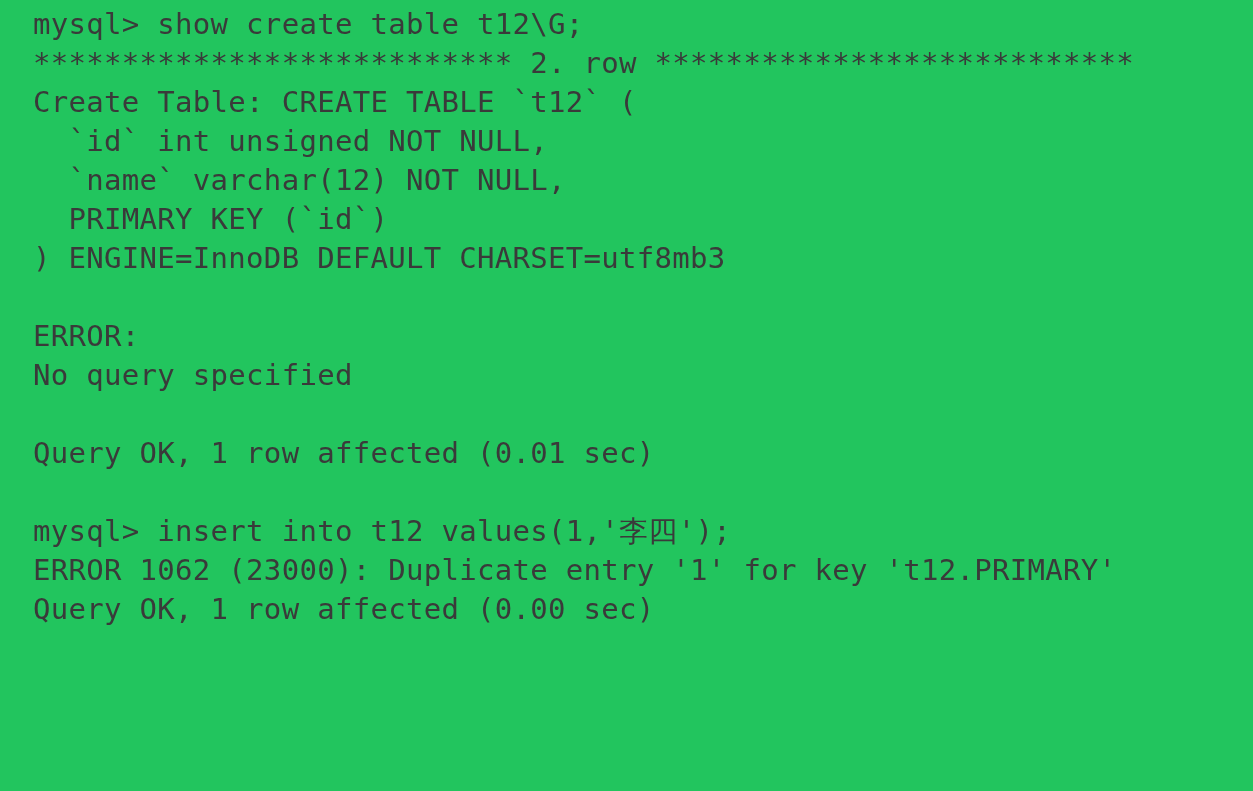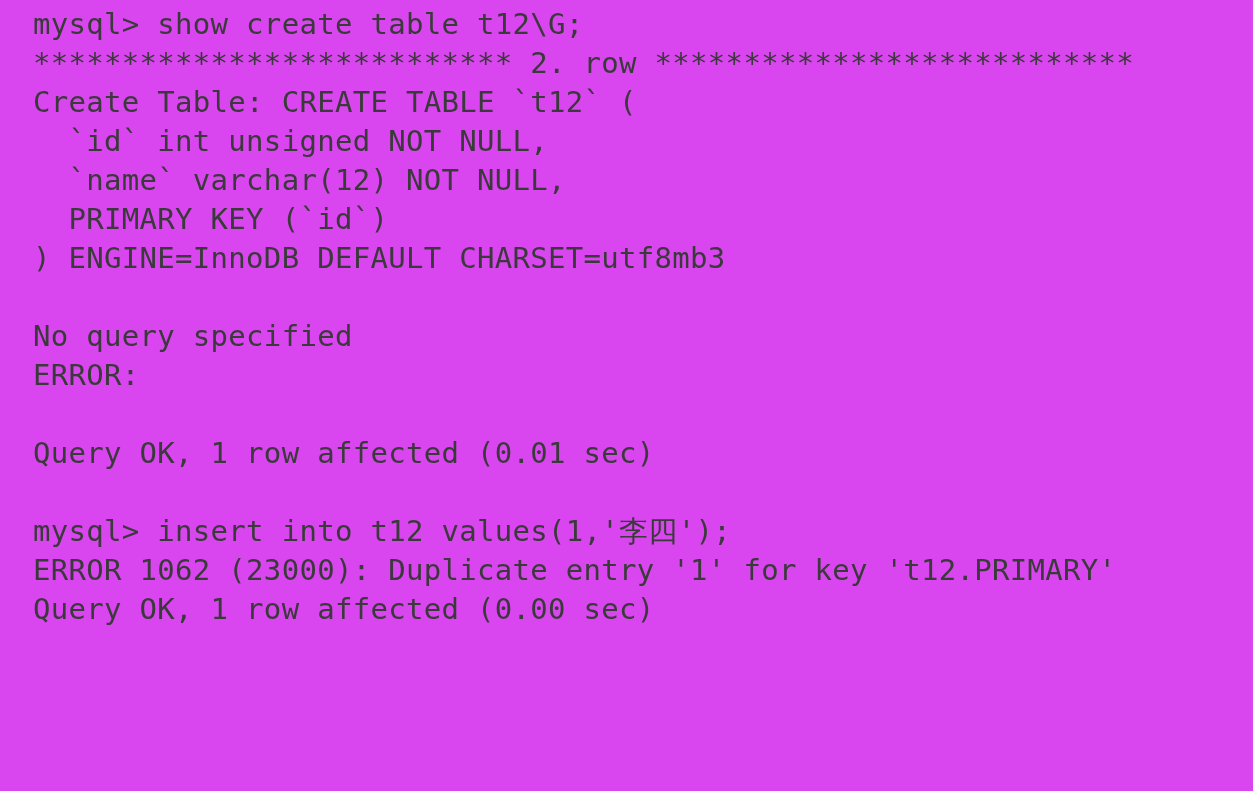--- a/index.html
+++ b/index.html
@@ -8,21 +8,21 @@
     background: #ffffff;
     width: 1253px;
     height: 791px;
     overflow: hidden;
   }
   .terminal {
     box-sizing: border-box;
     width: 1253px;
     height: 791px;
     padding: 5px 0 0 33px;
-    background: #d946ef;
+    background: #22c55e;
     font-family: "DejaVu Sans Mono", "Liberation Mono", monospace;
     font-size: 29px;
     line-height: 39px;
     color: #3a3a3a;
     font-weight: 500;
   }
   .line {
     white-space: pre;
     height: 39px;
     letter-spacing: 0.3px;
@@ -33,21 +33,21 @@
 
 <div class="terminal">
     <div class="line">mysql&gt; show create table t12\G;</div>
     <div class="line">*************************** 2. row ***************************</div>
     <div class="line">Create Table: CREATE TABLE `t12` (</div>
     <div class="line">  `id` int unsigned NOT NULL,</div>
     <div class="line">  `name` varchar(12) NOT NULL,</div>
     <div class="line">  PRIMARY KEY (`id`)</div>
     <div class="line">) ENGINE=InnoDB DEFAULT CHARSET=utf8mb3</div>
     <div class="line"> </div>
+    <div class="line">ERROR: </div>
     <div class="line">No query specified</div>
-    <div class="line">ERROR: </div>
     <div class="line"> </div>
     <div class="line">Query OK, 1 row affected (0.01 sec)</div>
     <div class="line"> </div>
     <div class="line">mysql&gt; insert into t12 values(1,'李四');</div>
     <div class="line">ERROR 1062 (23000): Duplicate entry '1' for key 't12.PRIMARY'</div>
     <div class="line">Query OK, 1 row affected (0.00 sec)</div>
   </div>
 
 </body></html>

